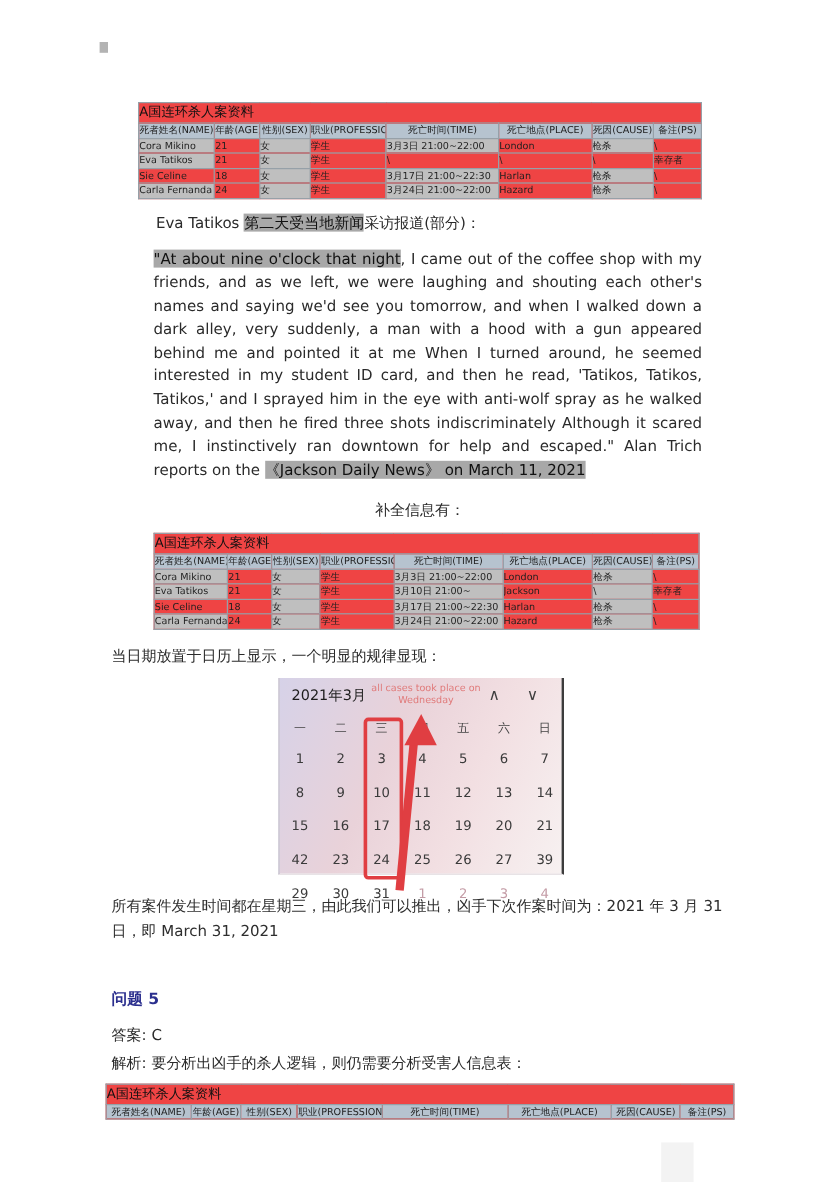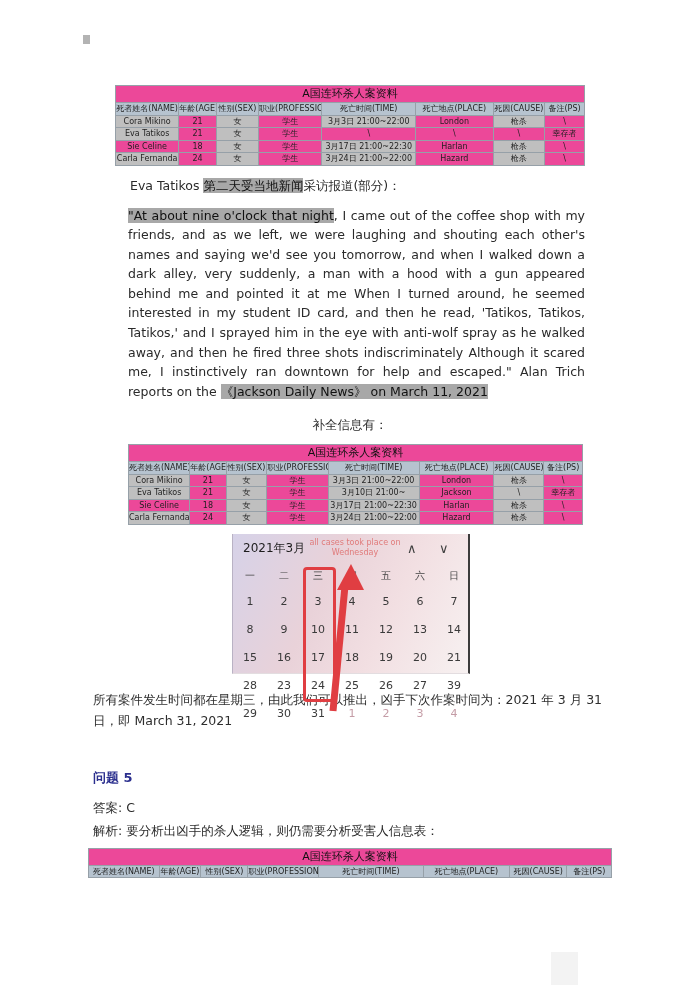--- a/index.html
+++ b/index.html
@@ -1,21 +1,21 @@
 <!DOCTYPE html>
 <html><head>
 <meta charset="utf-8">
 <style>
   *{margin:0;padding:0;box-sizing:border-box}
   html,body{width:700px;height:989px}
   body{background:#ffffff;font-family:"DejaVu Sans","Liberation Sans",sans-serif;color:#2e2e2e;position:relative;overflow:hidden}
   .page{padding:85px 85px 0 85px}
 
   
-  table.ctab{border-collapse:collapse;table-layout:fixed;font-size:8px;color:#1f1f1f;text-align:center;background:#ec4899}
+  table.ctab{border-collapse:collapse;table-layout:fixed;font-size:8px;color:#1f1f1f;background:#ef4444}
   .ctab td,.ctab th{border:1px solid #96a0a8;height:11.5px;line-height:11.5px;padding:0;font-weight:normal;overflow:hidden;white-space:nowrap}
   .ctab .ttl{font-size:11px;height:16px;line-height:16px;color:#111}
   .ctab th{background:#b6c3cf}
   .ctab td.g{background:#bfbfbf}
   #t1{width:470px;margin-left:30px}
   #t2{width:455px;margin-left:43px;margin-top:10px}
   #t3{width:524px;margin-left:3px;margin-top:8px}
 
   .line{font-size:12.5px;line-height:18px;color:#2a2a2a}
   .intro{margin-top:14px;margin-left:15px}
@@ -23,21 +23,21 @@
   .hl{background:#a8a8a8;color:#111}
   .quote{margin-top:11px;margin-left:43px;width:457px;font-size:12.5px;line-height:19.6px;text-align:justify;color:#2a2a2a}
   .fill{margin-top:15px;text-align:center;font-size:12.5px}
   .calintro{margin-top:13px;margin-left:8px}
   .conclusion{margin-top:15px;margin-left:8px;width:522px;font-size:12.5px;line-height:21px}
   .q5{margin-top:38px;margin-left:8px;font-size:13px;font-weight:bold;color:#2b2f8e}
   .answer{margin-top:12px;margin-left:8px}
   .analysis{margin-top:5px;margin-left:8px}
 
   
-  .cal{position:relative;width:238px;height:140px;margin:9px 0 0 147px;
+  .cal{position:relative;width:238px;height:164px;margin:9px 0 0 147px;
        background:linear-gradient(115deg,#d6d2e8 0%,#e9d2d9 38%,#f2dfe2 65%,#f7f1f1 100%);
        border-right:2px solid #3c3c3c;border-left:1px solid #b9b2c4;border-bottom:1px solid #e3dde0}
   .cal-head{display:flex;align-items:center;height:30px;padding:0 10px}
   .cal-month{font-size:12px;color:#1d1d1d}
   .cal-note{position:absolute;top:4px;left:66px;width:112px;text-align:center;font-size:8px;line-height:10px;color:#e07a7a}
   .chev{position:absolute;top:7px;font-size:13px;color:#3f3f3f;cursor:default}
   .chev.up{left:174px}.chev.dn{left:206px}
   .cal-grid{display:grid;grid-template-columns:repeat(7,34px);padding:0}
   .cd{height:28px;display:flex;align-items:center;justify-content:center;font-size:11px;color:#3a3a3a}
   .cd.wd{height:24px;font-size:10px;color:#444}
@@ -195,20 +195,21 @@
           <td class="g">女</td>
           <td>学生</td>
           <td class="g">3月24日 21:00~22:00</td>
           <td>Hazard</td>
           <td class="g">枪杀</td>
           <td>\</td>
         </tr>
       </tbody>
     </table>
 
+  <div class="line calintro">当日期放置于日历上显示，一个明显的规律显现：</div>
 
   <div class="cal">
     <div class="cal-head">
       <span class="cal-month">2021年3月</span>
     </div>
     <div class="cal-note">
       <div>all cases took place on</div>
       <div>Wednesday</div>
     </div>
     <span class="chev up">∧</span>
@@ -235,21 +236,21 @@
         <div class="cd">12</div>
         <div class="cd">13</div>
         <div class="cd">14</div>
         <div class="cd">15</div>
         <div class="cd">16</div>
         <div class="cd">17</div>
         <div class="cd">18</div>
         <div class="cd">19</div>
         <div class="cd">20</div>
         <div class="cd">21</div>
-        <div class="cd">28</div>
+        <div class="cd">42</div>
         <div class="cd">23</div>
         <div class="cd">24</div>
         <div class="cd">25</div>
         <div class="cd">26</div>
         <div class="cd">27</div>
         <div class="cd">39</div>
         <div class="cd">29</div>
         <div class="cd">30</div>
         <div class="cd">31</div>
         <div class="cd mut">1</div>

